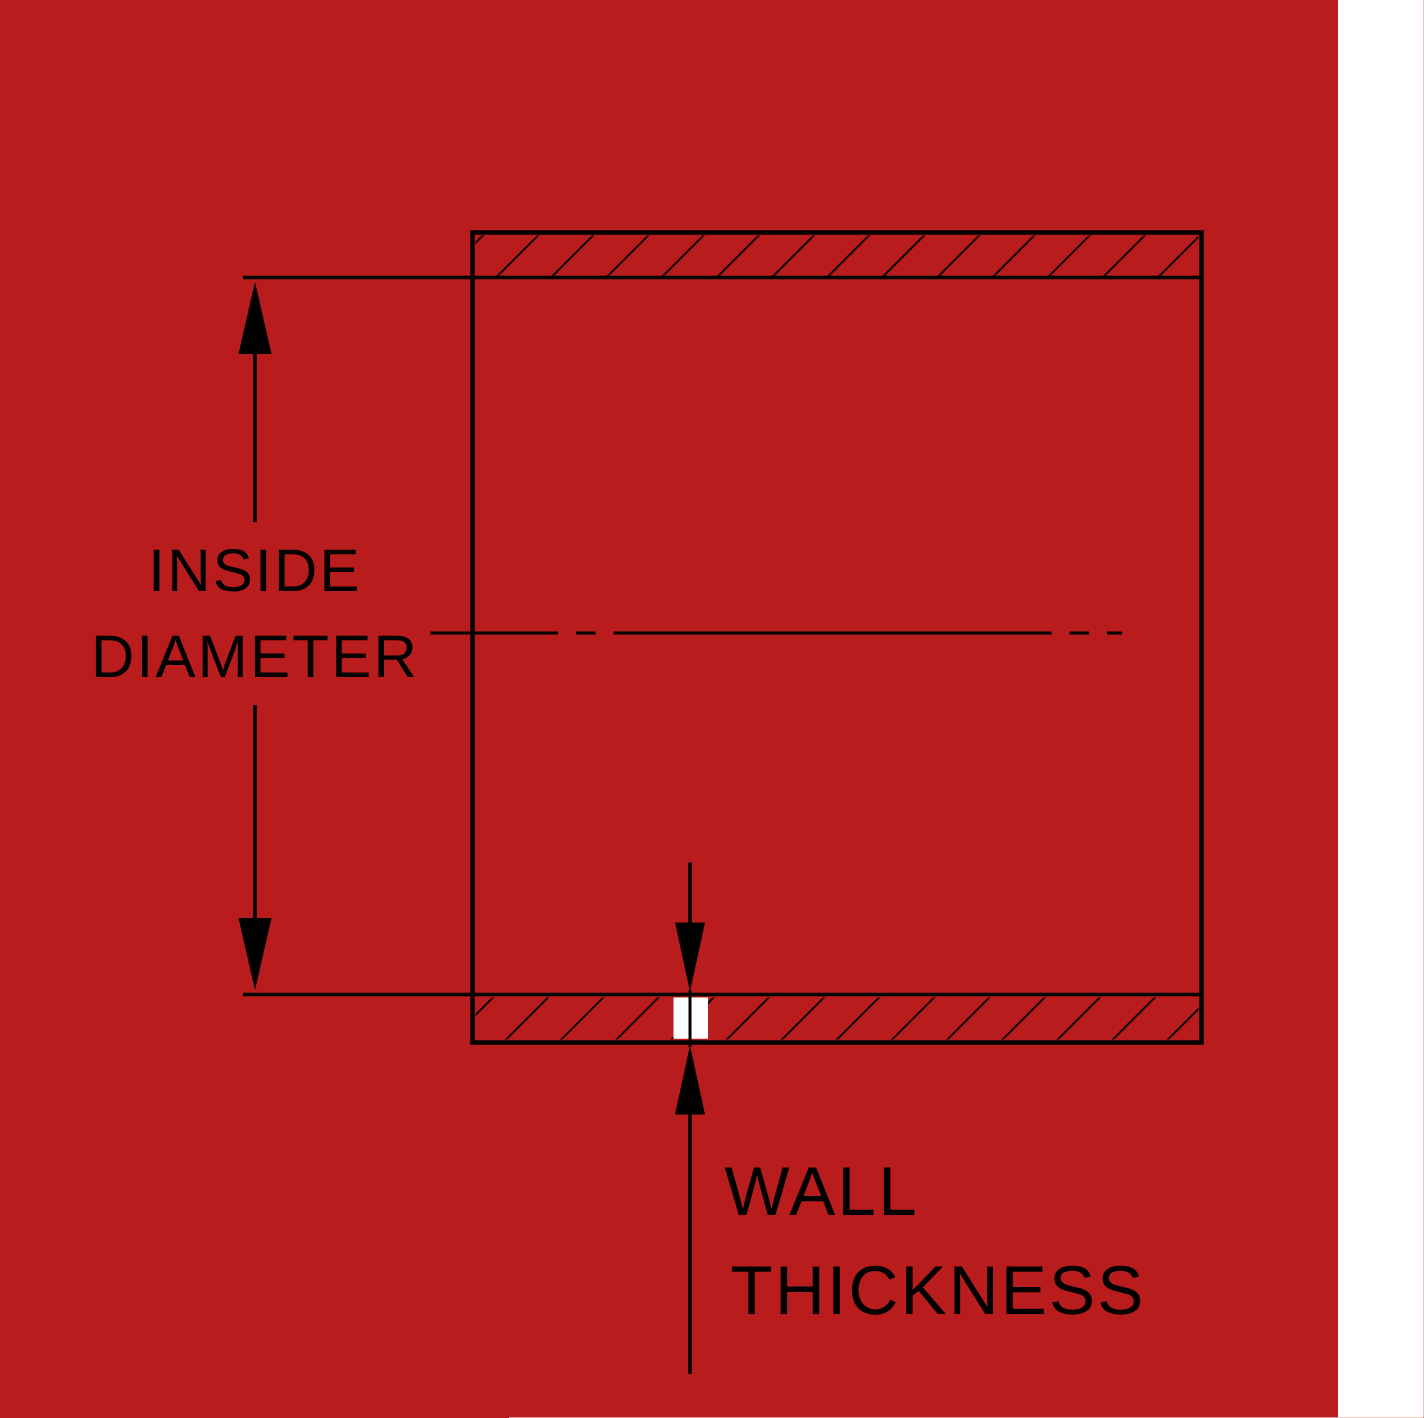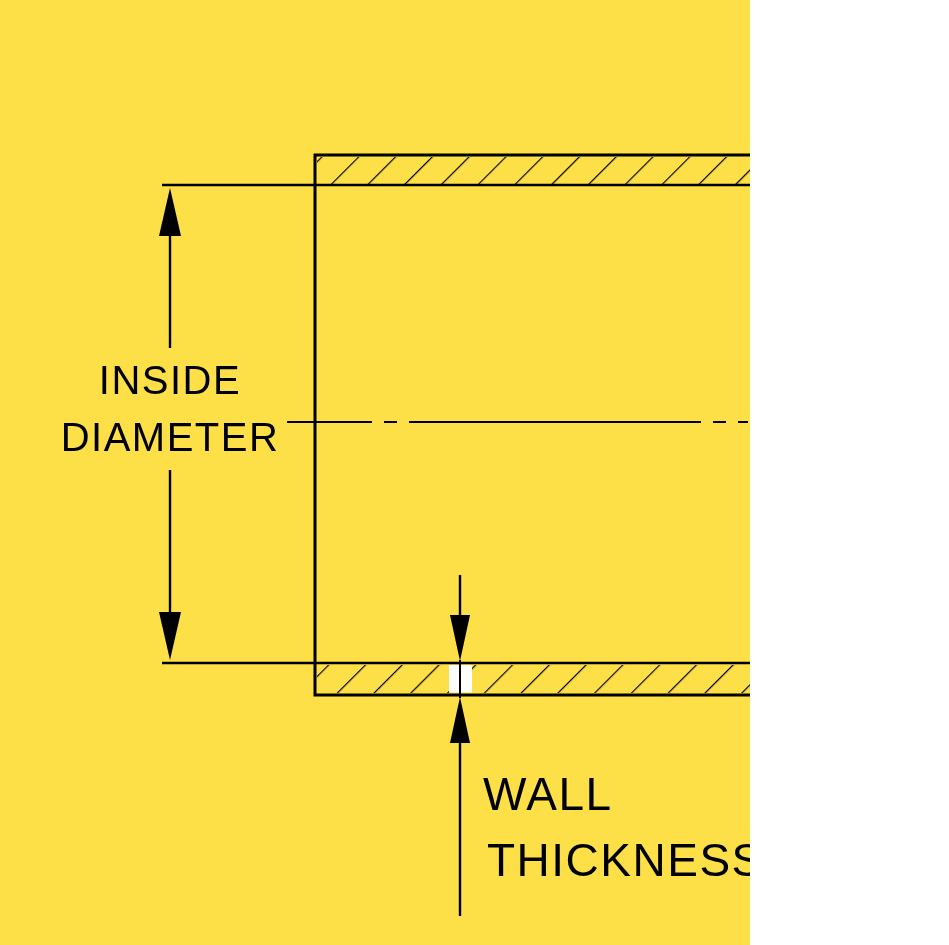--- a/index.html
+++ b/index.html
@@ -2,23 +2,23 @@
 <html><head>
 <meta charset="utf-8">
 <style>
   html, body {
     margin: 0;
     padding: 0;
     background: #ffffff;
   }
   .canvas {
     position: relative;
-    width: 750px;
+    width: 892px;
     height: 945px;
-    background: #fde047;
+    background: #b91c1c;
     font-family: "Liberation Sans", sans-serif;
     overflow: hidden;
   }
   svg {
     position: absolute;
     top: 0;
     left: 0;
   }
   text {
     font-family: "Liberation Sans", sans-serif;

